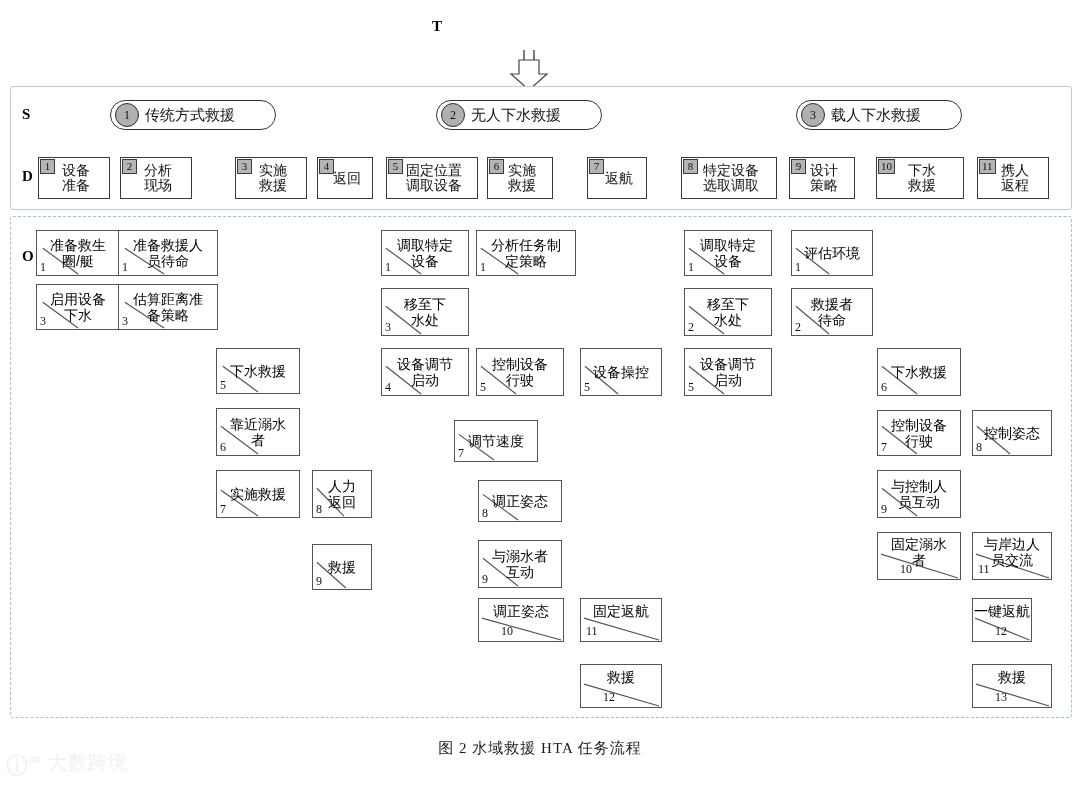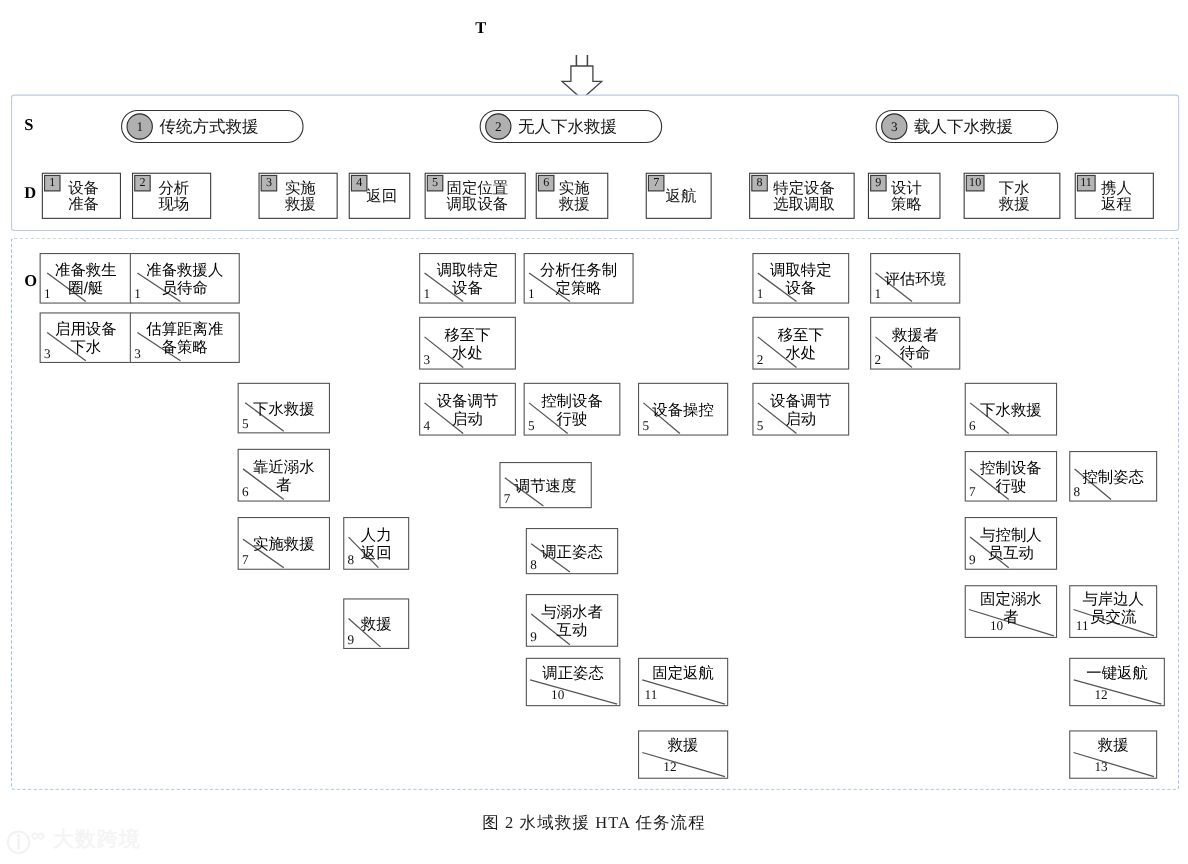--- a/index.html
+++ b/index.html
@@ -500,21 +500,21 @@
     <span class="onum">10</span>
   </div>
   <div class="onode wide" style="left:972px;top:532px;width:80px;height:48px;">
     <svg class="slash" viewBox="0 0 80 48" preserveAspectRatio="none">
         <line x1="3" y1="22" x2="78" y2="47" stroke="#555" stroke-width="1.2"></line>
       </svg>
     <span class="otext" style="justify-content:flex-start;padding-top:3px;">与岸边人
 员交流</span>
     <span class="onum" style="left:5px;">11</span>
   </div>
-  <div class="onode wide" style="left:972px;top:598px;width:87px;height:44px;">
+  <div class="onode wide" style="left:972px;top:598px;width:60px;height:44px;">
     <svg class="slash" viewBox="0 0 80 44" preserveAspectRatio="none">
         <line x1="3" y1="20" x2="78" y2="43" stroke="#555" stroke-width="1.2"></line>
       </svg>
     <span class="otext" style="justify-content:flex-start;padding-top:4px;">一键返航</span>
     <span class="onum">12</span>
   </div>
   <div class="onode wide" style="left:972px;top:664px;width:80px;height:44px;">
     <svg class="slash" viewBox="0 0 80 44" preserveAspectRatio="none">
         <line x1="3" y1="20" x2="78" y2="43" stroke="#555" stroke-width="1.2"></line>
       </svg>

